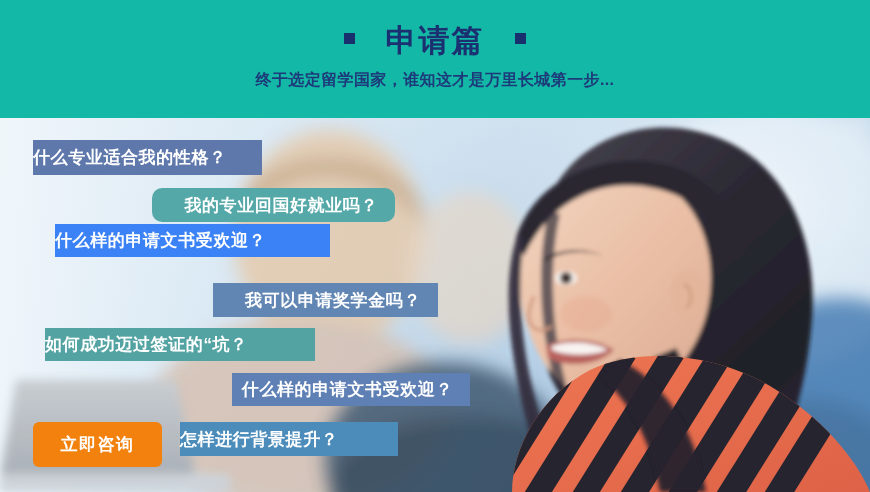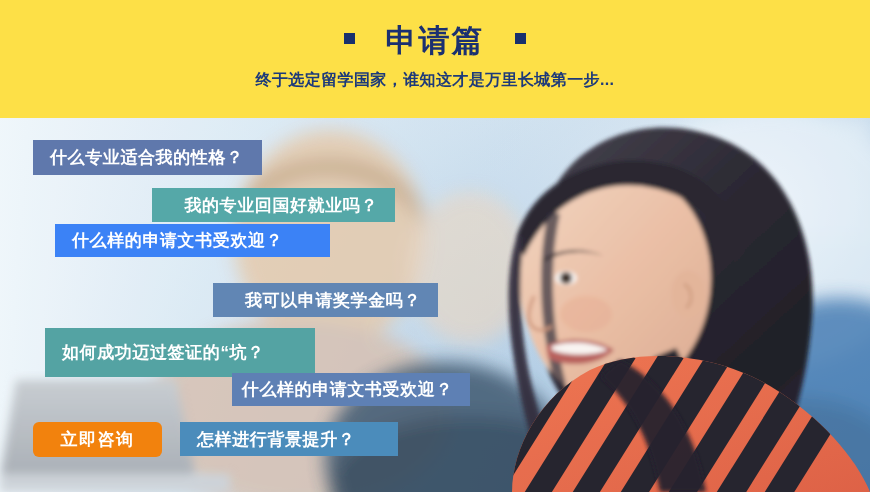--- a/index.html
+++ b/index.html
@@ -18,21 +18,21 @@
     background: #ffffff;
   }
 
   
   .header {
     position: absolute;
     left: 0;
     top: 0;
     width: 870px;
     height: 118px;
-    background: #fde047;
+    background: #14b8a6;
     z-index: 5;
   }
   .title-row {
     position: absolute;
     left: 0;
     top: 20px;
     width: 870px;
     text-align: center;
     white-space: nowrap;
   }
@@ -92,30 +92,30 @@
     display: flex;
     align-items: center;
     color: #ffffff;
     font-size: 17px;
     font-weight: bold;
     letter-spacing: 0.6px;
     white-space: nowrap;
     box-sizing: border-box;
     z-index: 10;
   }
-  .qbar.align-left  { justify-content: flex-start; padding-left: 17px; }
+  .qbar.align-left  { justify-content: flex-start; padding-left: 0; }
   .qbar.align-right { justify-content: flex-end;   padding-right: 17px; }
 
   
   .cta {
     position: absolute;
     left: 33px;
     top: 422px;
     width: 129px;
-    height: 35px;
+    height: 45px;
     border: none;
     border-radius: 6px;
     background: #f2820d;
     color: #ffffff;
     font-family: "Liberation Sans", "DejaVu Sans", sans-serif;
     font-size: 17px;
     font-weight: bold;
     letter-spacing: 1.5px;
     cursor: pointer;
     z-index: 12;
@@ -271,23 +271,23 @@
       <g filter="url(#blurLight)">
         <path d="M620 242 C 660 262, 694 306, 706 374 L 660 374 C 650 318, 628 282, 600 258 Z" fill="#1b1722" opacity="0.95"></path>
       </g>
 
       <rect x="0" y="0" width="870" height="374" fill="#bcd6ea" opacity="0.06"></rect>
     </svg>
   </div>
 
   <div id="qbars">
       <div class="qbar align-left" style="left: 33px; top: 140px; width: 229px; height: 35px; background: rgb(95, 120, 172);">什么专业适合我的性格？</div>
-      <div class="qbar align-right" style="left: 152px; top: 188px; width: 243px; height: 34px; background: rgb(85, 168, 168);">我的专业回国好就业吗？</div>
+      <div class="qbar align-right" style="left: 152px; top: 188px; width: 243px; height: 34px; background: rgb(85, 168, 168); border-radius: 10px;">我的专业回国好就业吗？</div>
       <div class="qbar align-left" style="left: 55px; top: 224px; width: 275px; height: 33px; background: #3b82f6;">什么样的申请文书受欢迎？</div>
       <div class="qbar align-right" style="left: 213px; top: 283px; width: 225px; height: 34px; background: rgb(97, 134, 180);">我可以申请奖学金吗？</div>
-      <div class="qbar align-left" style="left: 45px; top: 328px; width: 270px; height: 49px; background: rgb(84, 163, 163);">如何成功迈过签证的“坑？</div>
+      <div class="qbar align-left" style="left: 45px; top: 328px; width: 270px; height: 33px; background: rgb(84, 163, 163);">如何成功迈过签证的“坑？</div>
       <div class="qbar align-right" style="left: 232px; top: 373px; width: 238px; height: 33px; background: rgb(94, 128, 180);">什么样的申请文书受欢迎？</div>
       <div class="qbar align-left" style="left: 180px; top: 422px; width: 218px; height: 34px; background: rgb(75, 140, 187);">怎样进行背景提升？</div>
     </div>
 
   <button class="cta">立即咨询</button>
 
 </div>
 
 </body></html>

